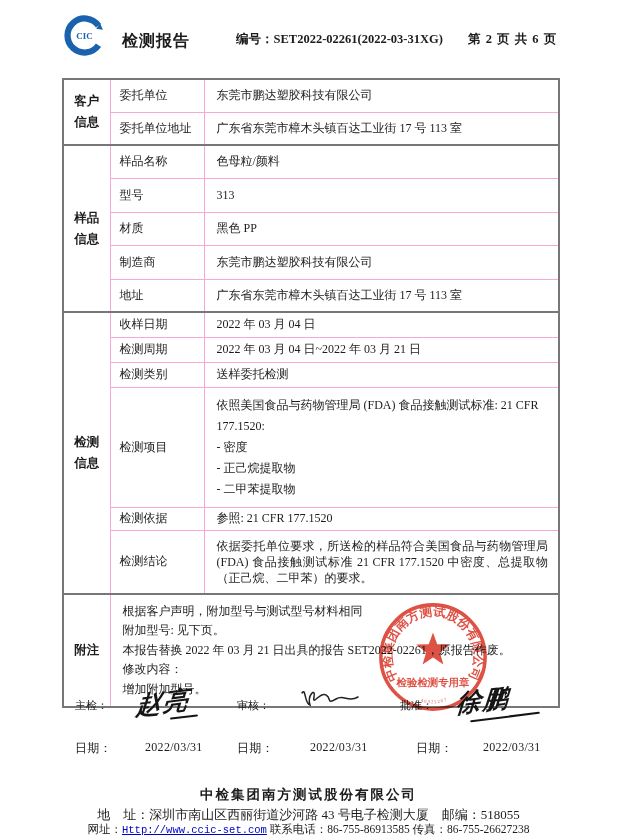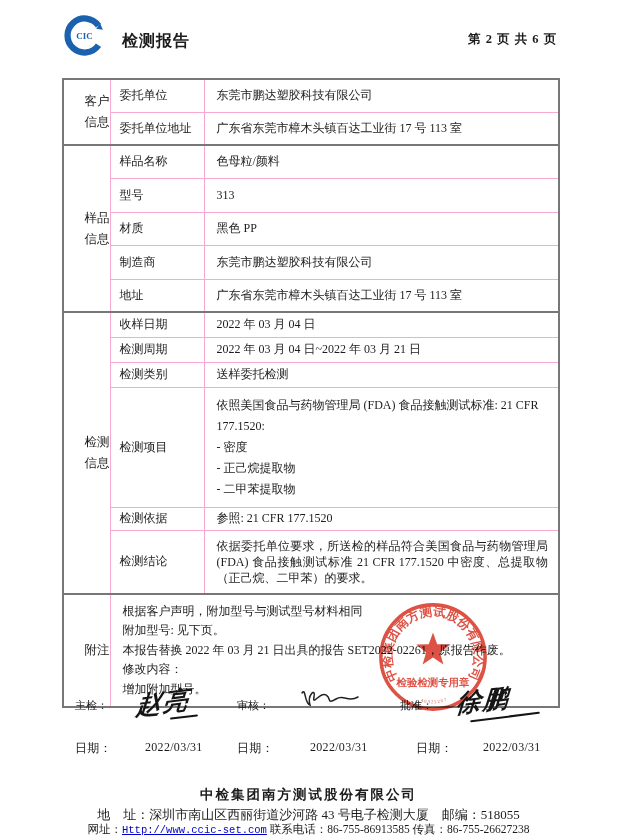--- a/index.html
+++ b/index.html
@@ -11,21 +11,21 @@
   
   .hdr-logo { position:absolute; left:63px; top:14px; width:43px; height:43px; }
   .hdr-title { position:absolute; left:122px; top:31px; font-size:16px; font-weight:bold; letter-spacing:1px; }
   .hdr-no { position:absolute; left:236px; top:31px; font-size:12.5px; font-weight:bold; }
   .hdr-page { position:absolute; left:468px; top:31px; font-size:12.5px; font-weight:bold; letter-spacing:1px; }
   
   table.report { position:absolute; left:62px; top:78px; width:496px; border-collapse:collapse; table-layout:fixed; font-size:12px; }
   table.report td { border:1px solid #f9a8d4; vertical-align:middle; }
   table.report { border:2px solid #777; }
   table.report td.secstart { border-top:2px solid #777; }
-  td.seclabel { text-align:right; line-height:21px; font-size:12.5px; }
+  td.seclabel { text-align:center; line-height:21px; font-size:12.5px;font-weight:bold; }
   td.flabel { padding-left:9px; }
   td.fvalue { padding-left:12px; }
   td.multiline { padding:7px 10px 7px 12px; vertical-align:top;margin-top:12px; }
   .ln { line-height:21px; }
   .concl { line-height:16px; text-align:justify; }
   .notes .ln { line-height:19.5px; }
   
   .abs { position:absolute; }
   .siglabel { font-size:11px; }
   .sigdate { font-size:12px; letter-spacing:0.3px; }
@@ -50,20 +50,21 @@
 
   <div class="hdr-logo">
     <svg viewBox="0 0 48 48" width="43" height="43">
       <path d="M39.6,34.9 A19,19 0 1 1 39.6,13.1" fill="none" stroke="#1a62ae" stroke-width="7"></path>
       <path d="M41.5,10.5 L44.5,17.5 L37,16.5 Z" fill="#1a62ae"></path>
       <rect x="12.5" y="17.5" width="23" height="12.5" fill="#ffffff"></rect>
       <text x="24" y="27.5" text-anchor="middle" font-family="Liberation Serif, serif" font-weight="bold" font-size="10" fill="#1a62ae">CIC</text>
     </svg>
   </div>
   <div class="hdr-title">检测报告</div>
+  <div class="hdr-no"><span>编号：</span><span>SET2022-02261(2022-03-31XG)</span></div>
   <div class="hdr-page">第 2 页 共 6 页</div>
 
   <table class="report">
     <colgroup>
         <col style="width:47px">
         <col style="width:94px">
         <col style="width:355px">
       </colgroup>
 
     <tbody>

